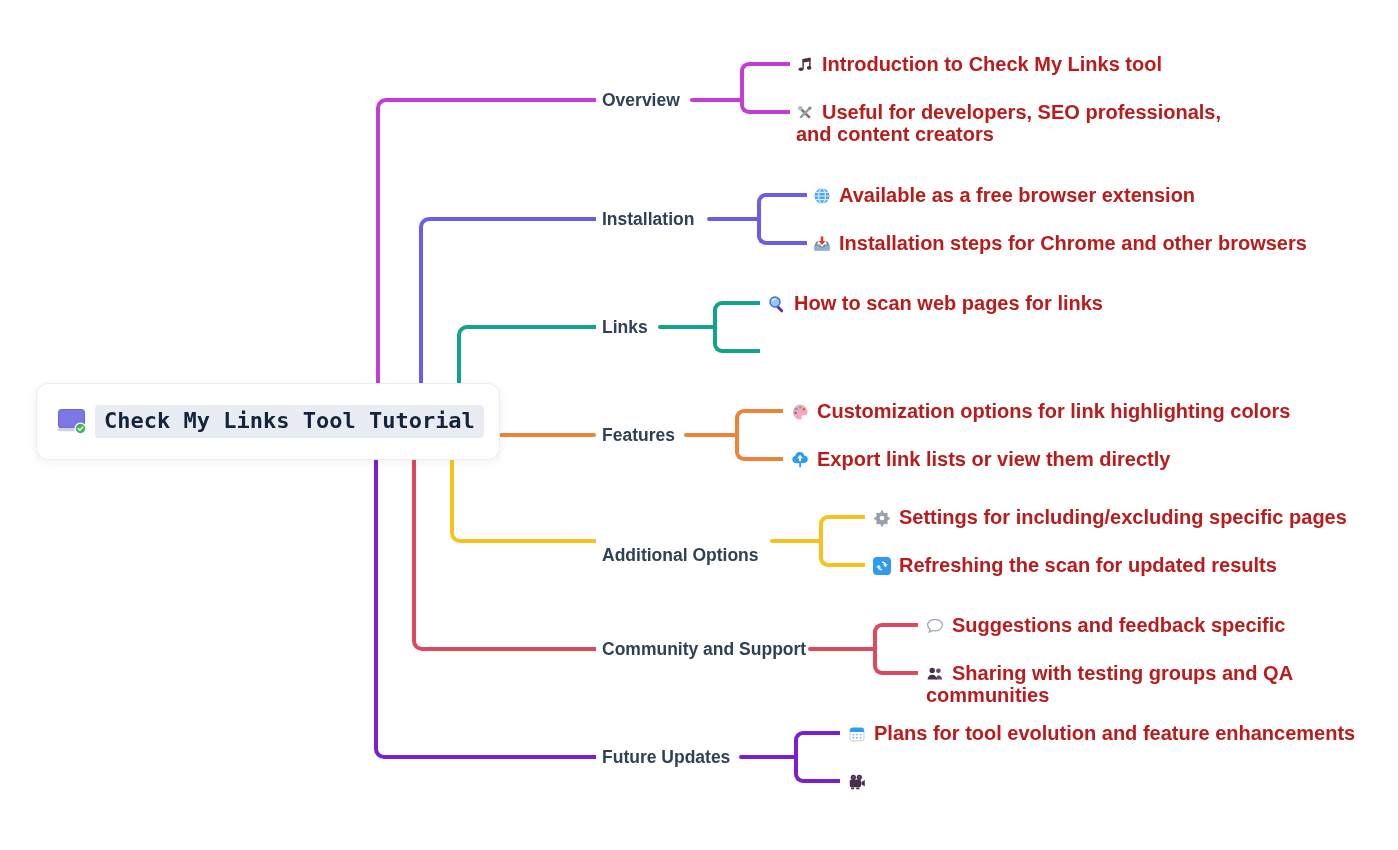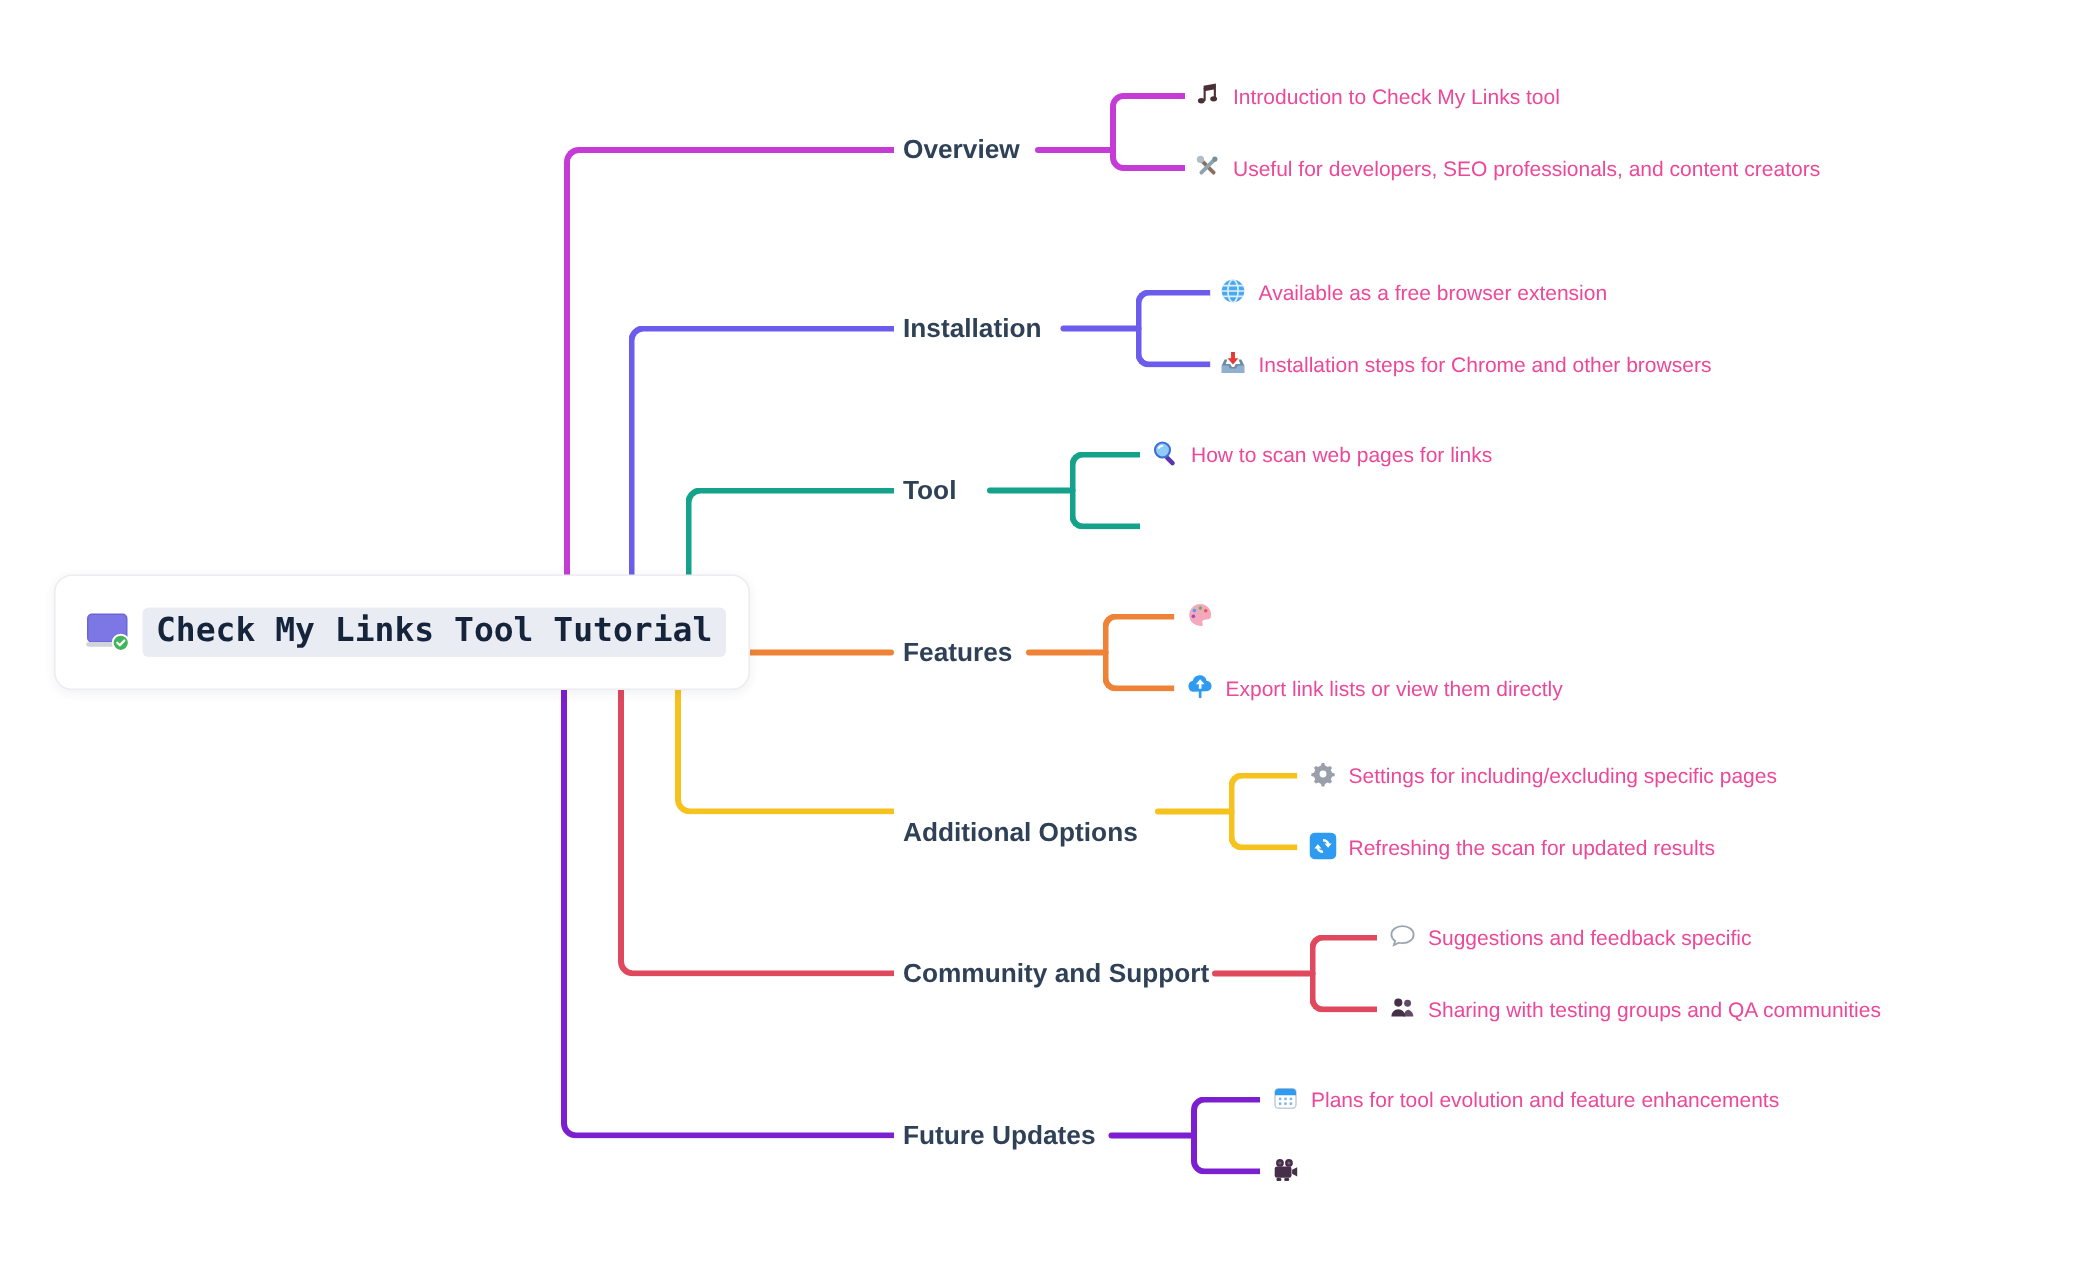--- a/index.html
+++ b/index.html
@@ -19,21 +19,21 @@
   .elbow-top{position:absolute;border-left:4px solid var(--c);border-top:4px solid var(--c);
              border-top-left-radius:10px;box-sizing:border-box;z-index:1;}
   .elbow-bottom{position:absolute;border-left:4px solid var(--c);border-bottom:4px solid var(--c);
              border-bottom-left-radius:10px;box-sizing:border-box;z-index:1;}
   .hline{position:absolute;height:4px;background:var(--c);border-radius:2px;z-index:1;}
   .bracket{position:absolute;border:4px solid var(--c);border-right:none;
            border-top-left-radius:9px;border-bottom-left-radius:9px;box-sizing:border-box;z-index:1;}
   
   .blabel{position:absolute;transform:translateY(-50%);font-size:17.5px;font-weight:600;
           color:#2f4157;white-space:nowrap;z-index:2;cursor:default;}
-  .child{position:absolute;font-size:14px;font-weight:400;line-height:22px;color:#ec4899;z-index:2;}
+  .child{position:absolute;font-size:20px;font-weight:700;line-height:22px;color:#b91c1c;z-index:2;}
   .child .ic{display:inline-block;width:18px;height:18px;vertical-align:-3px;margin-right:8px;}
   .child .ic svg{display:block;width:18px;height:18px;}
 </style>
 </head>
 <body>
 
 <div class="canvas">
 
   <div class="root-card">
     <span class="root-icon">
@@ -98,21 +98,21 @@
           <path fill="#e53935" d="M7.7 1.6h2.6v4.3h2.3L9 10 5.4 5.9h2.3z"></path>
           <path fill="#6d8aa8" d="M3.4 6.6h1.9l-1.2 3h3l1.2 2h1.4l1.2-2h3l-1.2-3h1.9l1.9 4v5H1.5v-5z"></path>
           <path fill="#8fb0cf" d="M1.5 10.6h4.3l1.2 2h4l1.2-2h4.3v5h-15z"></path>
         </svg>
       </span><span>Installation steps for Chrome and other browsers</span>
     </div>
   </div>
 
   <div class="branch" style="--c: #14a38a;">
     <div class="elbow-top" style="left:457px;top:325px;width:139px;height:63px;"></div>
-    <div class="blabel" style="left:602px;top:327px;">Tool</div>
+    <div class="blabel" style="left:602px;top:327px;">Links</div>
     <div class="hline" style="left:658px;top:325px;width:59px;"></div>
     <div class="bracket" style="left:713px;top:301px;width:47px;height:52px;"></div>
     <div class="child" style="left:768px;top:292px;">
       <span class="ic">
         <svg viewBox="0 0 18 18">
           <rect x="10" y="10" width="8.2" height="3" rx="1.5" transform="rotate(45 10 10)" fill="#5e35b1"></rect>
           <circle cx="7" cy="7" r="5" fill="#90caf9" stroke="#3d6fd6" stroke-width="1.4"></circle>
           <path d="M4.5 5.6a3.1 3.1 0 0 1 2.4-1.4" stroke="#ffffff" stroke-width="1.3" fill="none" stroke-linecap="round"></path>
         </svg>
       </span><span>How to scan web pages for links</span>
@@ -126,21 +126,21 @@
     <div class="bracket" style="left:735px;top:409px;width:48px;height:52px;"></div>
     <div class="child" style="left:791px;top:400px;">
       <span class="ic">
         <svg viewBox="0 0 18 18">
           <path fill="#f4a8bc" d="M9 1.6a7.4 7.4 0 1 0 .5 14.8c1.3 0 1.6-.9 1.2-1.8-.5-1.1-.1-2.2 1.3-2.4l2.6-.3c1.3-.2 1.8-1.1 1.8-2.5A7.4 7.4 0 0 0 9 1.6z"></path>
           <circle cx="5.3" cy="6" r="1.2" fill="#42a5f5"></circle>
             <circle cx="9.2" cy="4.4" r="1.2" fill="#58bb62"></circle>
           <circle cx="12.8" cy="6.2" r="1.2" fill="#ef5350"></circle>
             <circle cx="4.6" cy="9.9" r="1.2" fill="#ab47bc"></circle>
         </svg>
-      </span>
+      </span><span>Customization options for link highlighting colors</span>
     </div>
     <div class="child" style="left:791px;top:448px;">
       <span class="ic">
         <svg viewBox="0 0 18 18">
           <rect x="8.2" y="9" width="1.8" height="7.5" rx="0.9" fill="#2f9bf0"></rect>
           <path fill="#2f9bf0" d="M4.8 12.2a3.7 3.7 0 0 1-.6-7.3 4.7 4.7 0 0 1 9.2-.1 3.5 3.5 0 0 1-.5 7.1z"></path>
           <path fill="#ffffff" d="M9.1 3.8l2.9 3.4H10v3H8.2v-3H6.2z"></path>
         </svg>
       </span><span>Export link lists or view them directly</span>
     </div>

